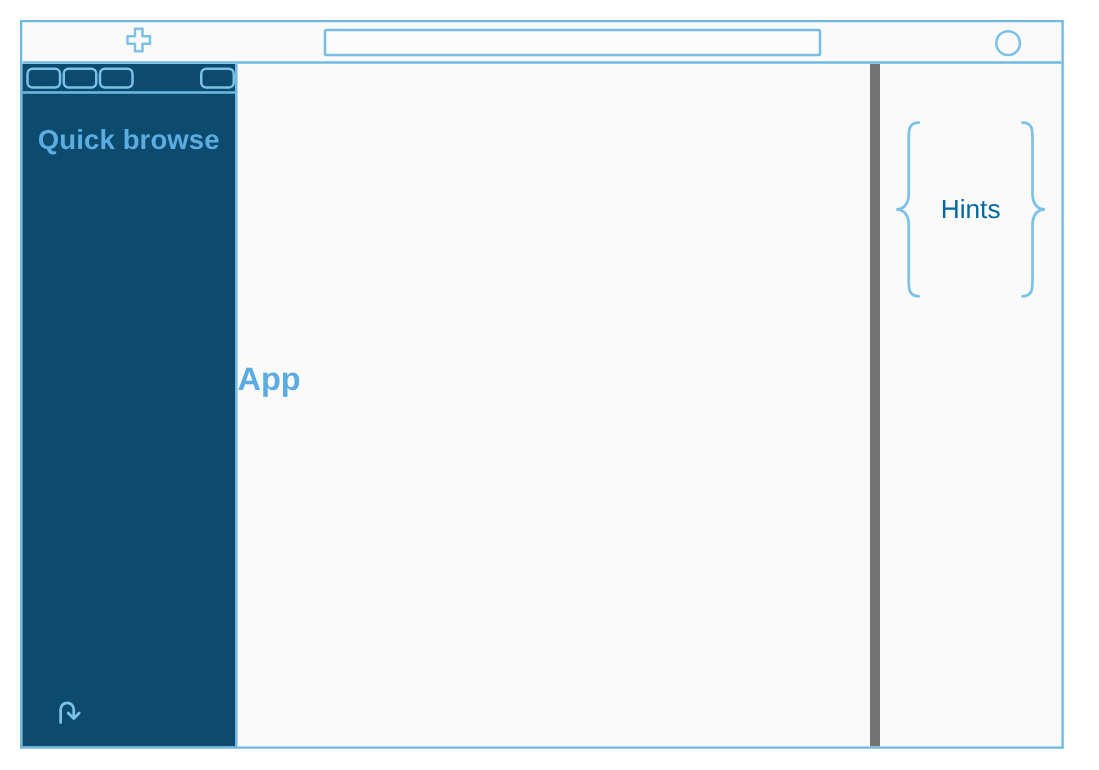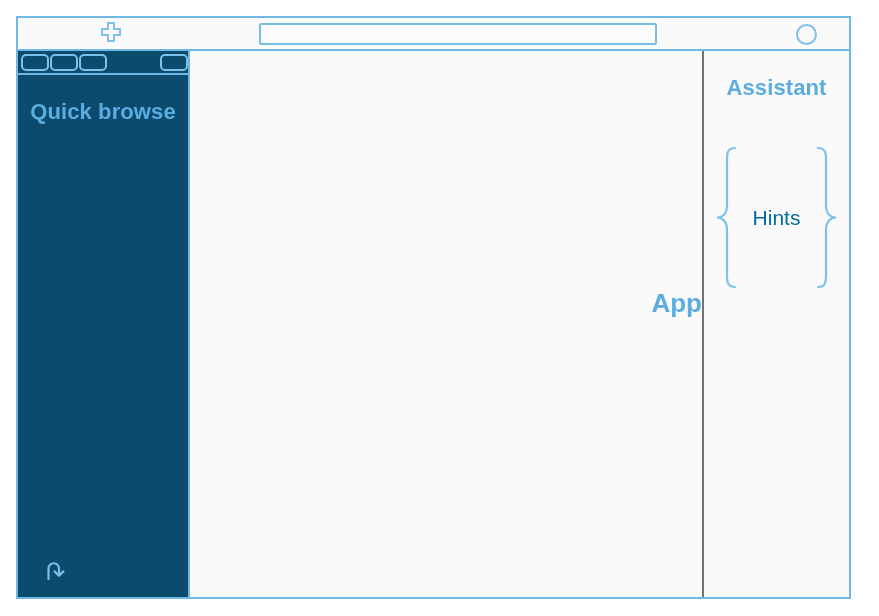--- a/index.html
+++ b/index.html
@@ -145,24 +145,24 @@
     display: flex;
     align-items: center;
     padding-left: 22px;
     box-sizing: border-box;
   }
 
   
   #app-area {
     flex: 1 1 auto;
     box-sizing: border-box;
-    border-right: 2px solid #737373;
-    display: flex;
-    align-items: center;
-    justify-content: flex-end;
+    border-right: 8px solid #737373;
+    display: flex;
+    align-items: center;
+    justify-content: flex-start;
     min-width: 0;
     background: #FAFAFA;
   }
   #app-label {
     font-size: 26px;
     font-weight: bold;
     color: #5BACE0;
     margin-top: -42px;
   }
 
@@ -249,21 +249,20 @@
           </span>
         </div>
       </div>
     </div>
 
     <div id="app-area">
       <div id="app-label">App</div>
     </div>
 
     <div id="assistant-panel">
-      <div id="assistant-title">Assistant</div>
 
       <div id="hints-group">
         <span class="hints-brace">
           <svg width="26" height="145" viewBox="0 0 26 145" aria-hidden="true">
             <path d="M21 3 C13 3 13 9 13 16 L13 60 C13 68 9 72.5 3 72.5 C9 72.5 13 77 13 85 L13 129 C13 136 13 142 21 142" fill="none" stroke="#7CC1E8" stroke-width="2.2" stroke-linecap="round"></path>
           </svg>
         </span>
 
         <span id="hints-label">Hints</span>
 

